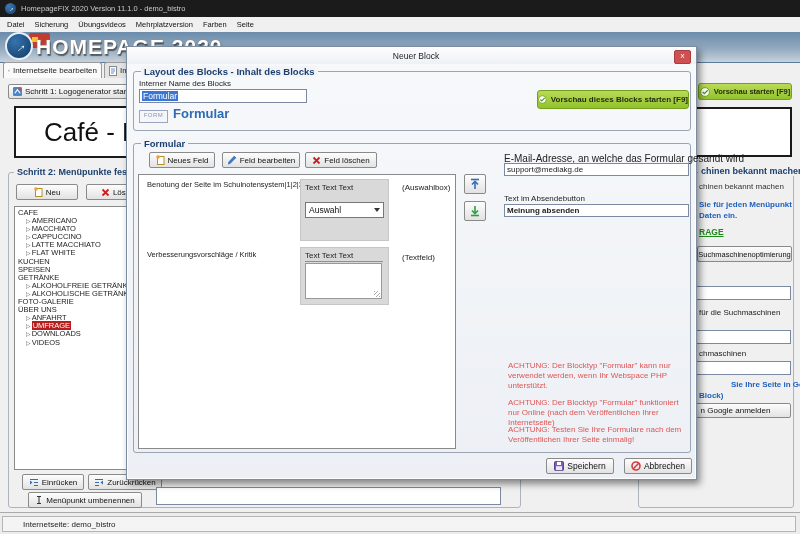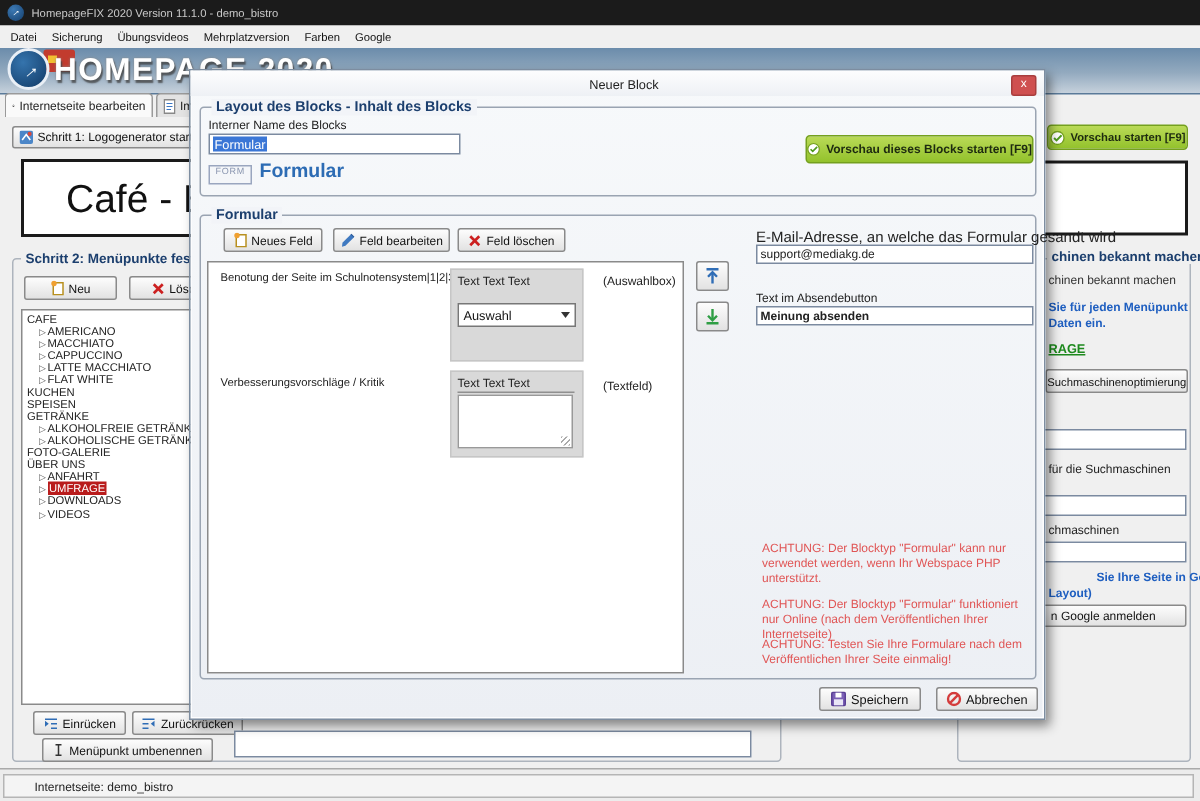--- a/index.html
+++ b/index.html
@@ -91,21 +91,21 @@
       </span>
     <span>HomepageFIX 2020 Version 11.1.0 - demo_bistro</span>
   </div>
 
   <div class="menubar">
     <span>Datei</span>
     <span>Sicherung</span>
     <span>Übungsvideos</span>
     <span>Mehrplatzversion</span>
     <span>Farben</span>
-    <span>Google</span>
+    <span>Seite</span>
   </div>
 
   <div class="banner"></div>
   <div class="toolbox">
       <i></i>
     </div>
   <div class="logo-circle">
       <b>→</b>
     </div>
   <div class="logo-text">HOMEPAGE 2020</div>
@@ -213,21 +213,21 @@
   <div class="greenlink" style="left:699px;top:227px;">RAGE</div>
   <div class="btn" style="left:697px;top:246px;width:95px;height:16px;font-size:7.5px;">
     <span>Suchmaschinenoptimierung</span>
   </div>
   <div class="inp" style="left:680px;top:286px;width:111px;height:14px;"></div>
   <div class="lbl" style="left:699px;top:308px;">für die Suchmaschinen</div>
   <div class="inp" style="left:680px;top:330px;width:111px;height:14px;"></div>
   <div class="lbl" style="left:699px;top:349px;">chmaschinen</div>
   <div class="inp" style="left:680px;top:361px;width:111px;height:14px;"></div>
   <div class="bluetxt" style="left:731px;top:380px;">Sie Ihre Seite in Google</div>
-  <div class="bluetxt" style="left:699px;top:391px;">Layout)</div>
+  <div class="bluetxt" style="left:699px;top:391px;">Block)</div>
   <div class="btn" style="left:680px;top:403px;width:111px;height:15px;">
     <span>n Google anmelden</span>
   </div>
 
   <div class="statusbar">
     <div class="statusin">Internetseite: demo_bistro</div>
   </div>
 
   <div class="dialog">
     <div class="dlg-title">

